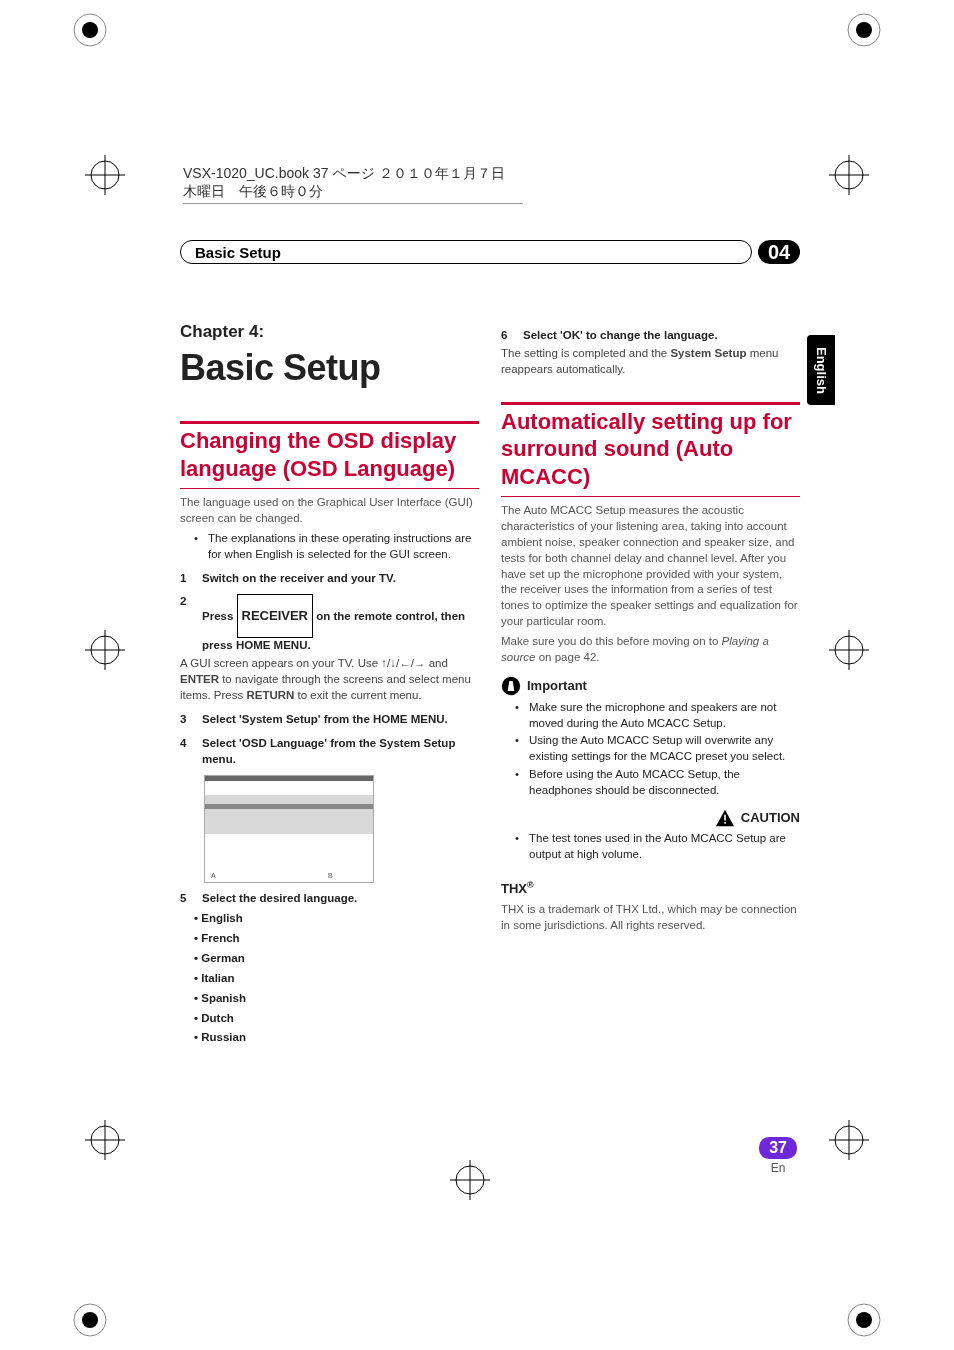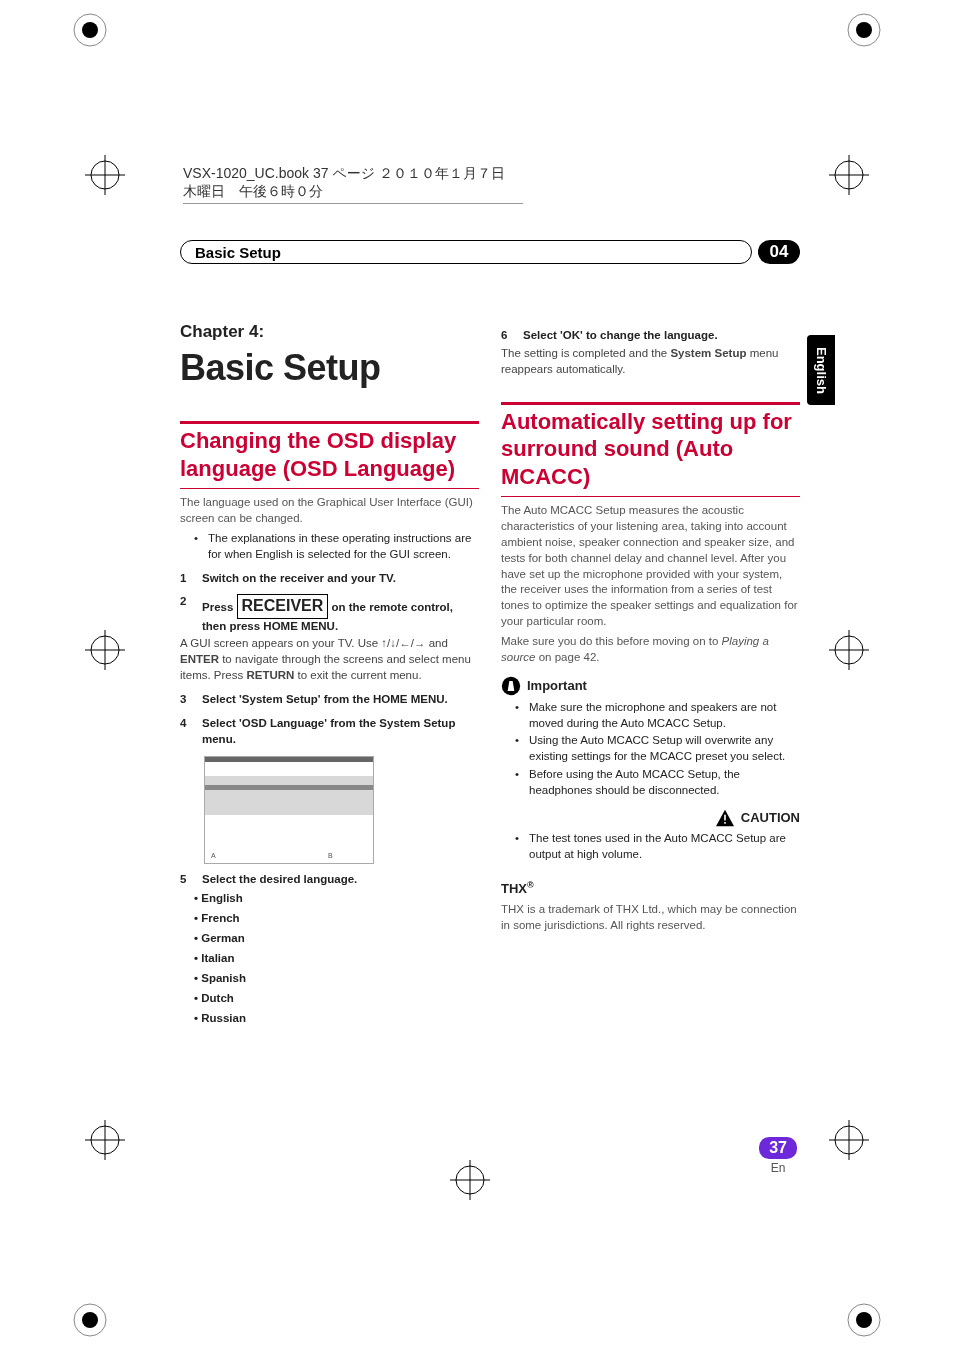--- a/index.html
+++ b/index.html
@@ -91,21 +91,21 @@
     position: relative;
   }
   .header-title {
     font-weight: bold;
     font-size: 15px;
   }
   .header-num {
     background: #000;
     color: #fff;
     font-weight: bold;
-    font-size: 17px;
+    font-size: 20px;
     border-radius: 12px;
     height: 24px;
     min-width: 42px;
     display: flex;
     align-items: center;
     justify-content: center;
     margin-left: 6px;
   }
 
   .content {
@@ -155,24 +155,24 @@
   .bullet-wrap { margin: 4px 0 4px 14px; }
   .bullet { display: flex; gap: 6px; margin: 2px 0; }
   .bullet .dot { min-width: 8px; }
   .num-item { display: flex; gap: 10px; margin: 8px 0 2px 0; font-weight: bold; }
   .num-item .n { min-width: 12px; }
   .num-item .t { flex: 1; }
   .sub { margin: 2px 0; color: #444; }
 
   .receiver-box {
     border: 1px solid #000;
-    padding: 0 4px;
+    padding: 12px 4px;
     font-weight: bold;
     display: inline-block;
-    font-size: 16px;
+    font-size: 13px;
   }
   .arrow { font-weight: bold; }
 
   .lang-list { margin: 4px 0 4px 14px; }
   .lang-list .item { font-weight: bold; margin: 4px 0; }
   .lang-list .item::before { content: "• "; font-weight: bold; }
 
   .screen-placeholder {
     width: 170px;
     height: 108px;

